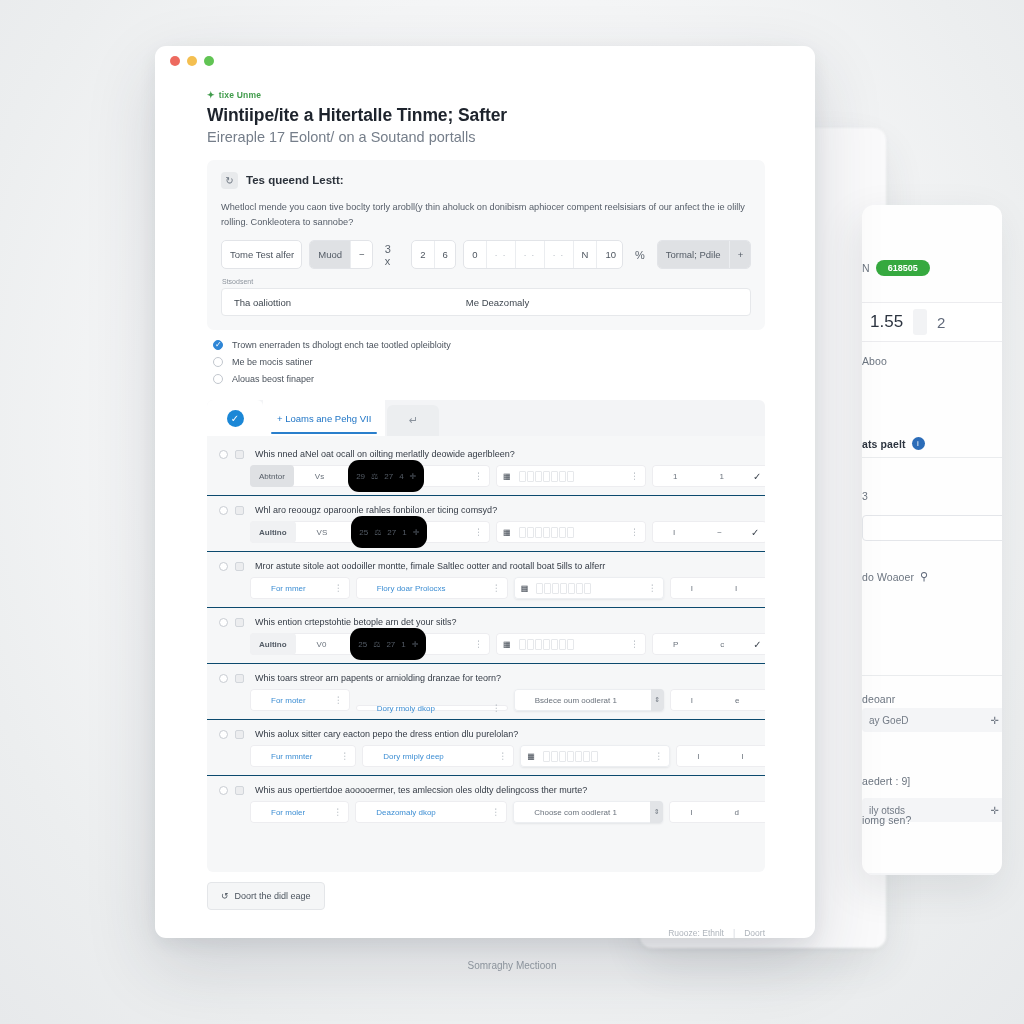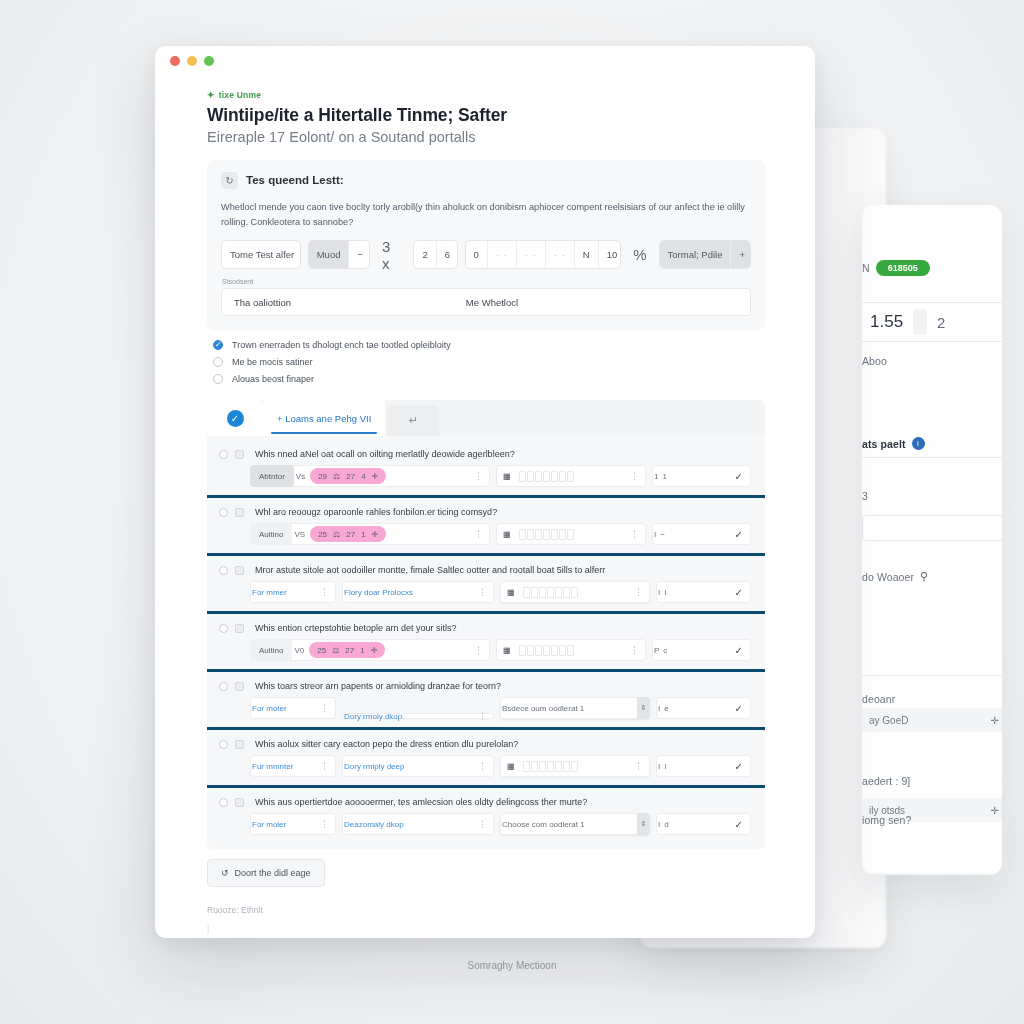--- a/index.html
+++ b/index.html
@@ -109,21 +109,21 @@
   }
   .card-title { font-size: 11.5px; font-weight: 700; color: #2b323b; filter: blur(.35px); }
   .card-para { font-size: 9.2px; color: #555d68; line-height: 1.65; margin-bottom: 10px; filter: blur(.4px); }
 
   .toolbar { display: flex; align-items: stretch; gap: 7px; height: 29px; }
   .tb-group { display: flex; align-items: stretch; background: #fff; border: 1px solid #e2e4e8; border-radius: 5px; overflow: hidden; }
   .tb-cell { display: flex; align-items: center; justify-content: center; padding: 0 8px; font-size: 9.5px; color: #4d555f; white-space: nowrap; filter: blur(.35px); border-right: 1px solid #ebedf0; }
   .tb-cell:last-child { border-right: none; }
   .tb-cell.dim { background: #dfe1e4; color: #535b65; }
   .tb-cell.faint { color: #b9bfc6; letter-spacing: 1px; }
-  .tb-plain { display: flex; align-items: center; padding: 0 5px; font-size: 15px; color: #5d656f; filter: blur(.35px); }
+  .tb-plain { display: flex; align-items: center; padding: 0 5px; font-size: 11px; color: #5d656f; filter: blur(.35px); }
 
   .field-label { font-size: 7px; color: #8d949d; margin: 9px 0 3px 1px; filter: blur(.4px); }
   .field-row {
     background: #fff; border: 1px solid #e6e8eb; border-radius: 4px;
     height: 28px; display: flex; align-items: center; padding: 0 12px; gap: 0;
   }
   .field-left { font-size: 9.5px; color: #3f4750; flex: 0 0 46%; filter: blur(.35px); }
   .field-right { font-size: 9.5px; color: #3f4750; filter: blur(.35px); }
 
   
@@ -138,51 +138,51 @@
   .tabbar { margin-top: 16px; display: flex; align-items: flex-end; height: 36px; background: #f3f4f6; border-radius: 6px 6px 0 0; }
   .tab-first { width: 56px; height: 36px; background: #fff; border-radius: 6px 6px 0 0; display: flex; align-items: center; justify-content: center; }
   .check-circle { width: 17px; height: 17px; border-radius: 50%; background: #1b87d6; color: #fff; font-size: 10px; display: flex; align-items: center; justify-content: center; }
   .tab-active { height: 36px; padding: 0 14px; display: flex; align-items: center; justify-content: center; background: #fff; position: relative; }
   .tab-active-text { font-size: 9.5px; color: #2176c6; white-space: nowrap; filter: blur(.35px); }
   .tab-underline { position: absolute; left: 8px; right: 8px; bottom: 2px; height: 2px; background: #2a7fcc; border-radius: 2px; }
   .tab-ghost { width: 52px; height: 31px; margin-left: 2px; background: #eceef0; border-radius: 6px 6px 0 0; display: flex; align-items: center; justify-content: center; font-size: 11px; color: #8a929c; }
 
   
   .qlist { background: #f6f7f8; border-radius: 0 0 6px 6px; padding: 4px 0 6px 0; flex: 1 1 auto; overflow: hidden; }
-  .qrow { padding: 9px 14px 8px 12px; border-bottom: 3px solid #0c4a6e; }
+  .qrow { padding: 9px 14px 8px 12px; border-bottom: 1px solid #0c4a6e; }
   .qrow:last-child { border-bottom: none; }
   .qhead { display: flex; align-items: center; gap: 7px; }
   .q-radio { width: 9px; height: 9px; border-radius: 50%; border: 1px solid #c8ccd2; background: #fff; flex: 0 0 auto; }
   .q-check { width: 9px; height: 9px; border-radius: 2px; border: 1px solid #d2d6db; background: #ecedef; flex: 0 0 auto; }
   .q-text { font-size: 9px; color: #343b45; margin-left: 4px; filter: blur(.38px); }
 
   .ctrl-strip { display: flex; gap: 6px; margin: 6px 0 0 31px; height: 22px; }
   .cg { background: #fff; border-radius: 4px; display: flex; align-items: center; box-shadow: 0 0 0 1px #ededf0 inset; }
   .cg.shadowed { box-shadow: 0 1px 2px rgba(40,50,62,.09), 0 0 0 1px #eceef1 inset; }
   .cg-pill { background: #dfe1e4; border-radius: 4px; padding: 0 9px; height: 100%; display: flex; align-items: center; font-size: 8px; color: #545c66; filter: blur(.35px); }
-  .cg-pill.light { background: #f0f1f3; }
-  .cg-txt { padding: 0 2px; font-size: 8px; color: #6a727c; white-space: nowrap; filter: blur(.35px); }
+  .cg-pill.light { background: #f0f1f3; font-weight: bold; }
+  .cg-txt { padding: 0 21px; font-size: 8px; color: #6a727c; white-space: nowrap; filter: blur(.35px); }
   .cg-txt.link { color: #3d8ed3; }
-  .cg-num { background: #f9a8d4; border-radius: 11px; padding: 8px 8px; height: 16px; margin: 0 3px; display: flex; align-items: center; gap: 6px; font-size: 8px; color: #555d67; filter: blur(.3px); }
+  .cg-num { background: #000000; border-radius: 11px; padding: 8px 8px; height: 32px; margin: 0 3px; display: flex; align-items: center; gap: 6px; font-size: 8px; color: #555d67; filter: blur(.3px); }
   .cg-dots { padding: 0 7px; font-size: 9px; color: #a9b0b8; }
   .cg-seg { display: flex; gap: 1px; padding: 0 4px; }
   .cg-seg span { width: 7px; height: 11px; background: #fff; border: 1px solid #e6e8eb; border-radius: 1px; }
   .cg-ico { padding: 0 4px 0 7px; font-size: 8px; color: #3a424c; }
   .cg-flag { padding: 0 8px; font-size: 10px; color: #3f4751; }
   .cg-spacer { flex: 1; }
   .cg-stepbtn { width: 13px; align-self: stretch; background: #e2e4e7; border-radius: 0 4px 4px 0; display: flex; align-items: center; justify-content: center; font-size: 7px; color: #6d757f; }
 
   
   .foot { padding: 10px 50px 0 52px; }
   .foot-btn {
     display: inline-flex; align-items: center; gap: 6px;
     background: #f5f6f7; border: 1px solid #e4e6e9; border-radius: 4px;
     height: 28px; padding: 0 13px; font-size: 9px; color: #4b535d; filter: blur(.35px);
   }
-  .foot-links { margin-top: 18px; display: flex; justify-content: flex-end; gap: 9px; font-size: 8.5px; color: #aeb4bb; filter: blur(.4px); flex-direction: column; }
+  .foot-links { margin-top: 18px; display: flex; justify-content: flex-end; gap: 9px; font-size: 8.5px; color: #aeb4bb; filter: blur(.4px); }
   .foot-sep { color: #d3d7dc; }
 
   .caption {
     position: absolute; left: 0; right: 0; top: 960px;
     text-align: center; font-size: 10px; color: #8b939c;
     filter: blur(.45px);
   }
 </style>
 </head>
 <body>
@@ -288,21 +288,21 @@
         <span class="tb-plain">%</span>
         <div class="tb-group">
           <span class="tb-cell dim">Tormal; Pdile</span>
           <span class="tb-cell dim">+</span>
         </div>
       </div>
 
       <div class="field-label">Stsodsent</div>
       <div class="field-row">
         <span class="field-left">Tha oaliottion</span>
-        <span class="field-right">Me  Whetlocl</span>
+        <span class="field-right">Me  Deazomaly</span>
       </div>
     </div>
 
     <div class="radio-list">
       <div class="radio-item">
         <span class="radio checked"></span>
         <span class="radio-label">Trown enerraden ts dhologt ench tae tootled opleibloity</span>
       </div>
       <div class="radio-item">
         <span class="radio"></span>

